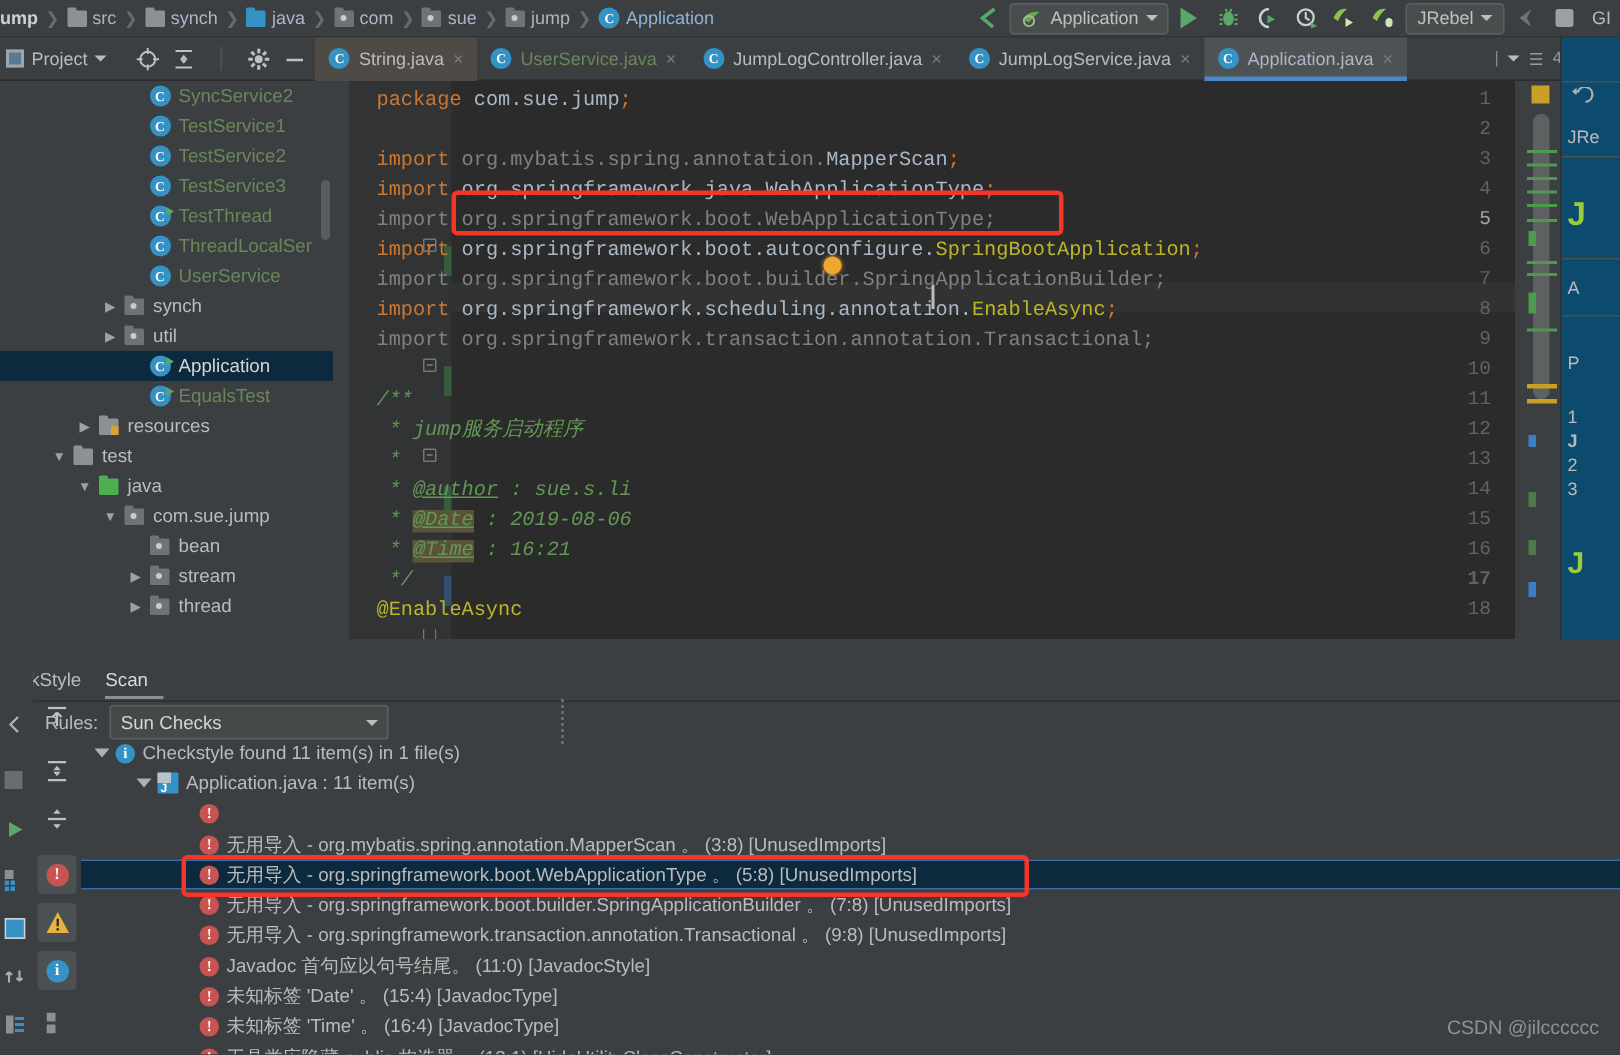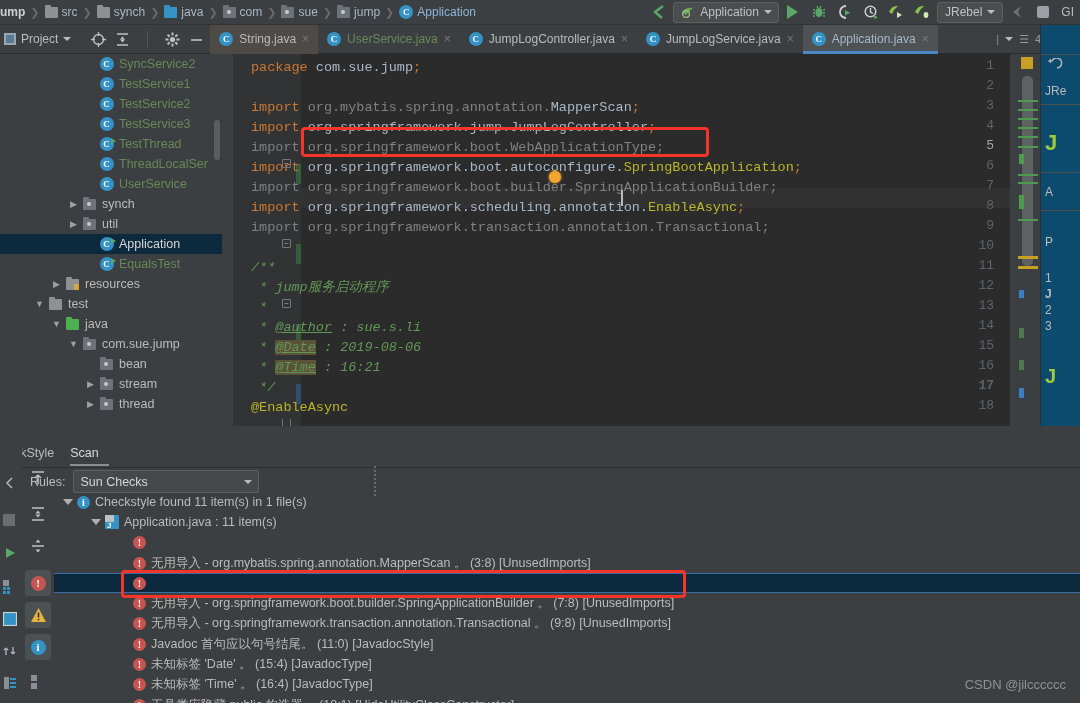--- a/index.html
+++ b/index.html
@@ -564,21 +564,21 @@
         <div class="lnum" style="top: 264px;">14</div>
         <div class="lnum" style="top: 284px;">15</div>
         <div class="lnum" style="top: 304px;">16</div>
         <div class="lnum" style="top: 324px; font-weight: bold;">17</div>
         <div class="lnum" style="top: 344px;">18</div>
       </div>
     <div id="code-lines">
         <div class="cline" style="top: 4px;"><span class="kw">package</span> <span class="id">com.sue.jump</span><span class="semi">;</span></div>
         <div class="cline" style="top: 24px;"></div>
         <div class="cline" style="top: 44px;"><span class="kw">import</span> <span class="dim">org.mybatis.spring.annotation.</span><span class="id">MapperScan</span><span class="semi">;</span></div>
-        <div class="cline" style="top: 64px;"><span class="kw">import</span> <span class="id">org.springframework.jump.</span><span class="id">JumpLogController</span><span class="semi">;</span></div>
+        <div class="cline" style="top: 64px;"><span class="kw">import</span> <span class="id">org.springframework.java.</span><span class="id">WebApplicationType</span><span class="semi">;</span></div>
         <div class="cline" style="top: 84px;"><span class="dim">import org.springframework.boot.WebApplicationType;</span></div>
         <div class="cline" style="top: 104px;"><span class="kw">import</span> <span class="id">org.springframework.boot.autoconfigure.</span><span class="ann">SpringBootApplication</span><span class="semi">;</span></div>
         <div class="cline" style="top: 124px;"><span class="dim">import org.springframework.boot.builder.SpringApplicationBuilder;</span></div>
         <div class="cline" style="top: 144px;"><span class="kw">import</span> <span class="id">org.springframework.scheduling.annotation.</span><span class="ann">EnableAsync</span><span class="semi">;</span></div>
         <div class="cline" style="top: 164px;"><span class="dim">import org.springframework.transaction.annotation.Transactional;</span></div>
         <div class="cline" style="top: 184px;"></div>
         <div class="cline" style="top: 204px;"><span class="cmt">/**</span></div>
         <div class="cline" style="top: 224px;"><span class="cmt"> * jump服务启动程序</span></div>
         <div class="cline" style="top: 244px;"><span class="cmt"> *</span></div>
         <div class="cline" style="top: 264px;"><span class="cmt"> * </span><span class="cmtTag">@author</span><span class="cmt"> : sue.s.li</span></div>
@@ -784,20 +784,21 @@
           <span style="display: inline-flex; align-items: center; margin: 0px 5px 0px 3px;">
             <span class="errdot">!</span>
           </span>
           <span class="rtxt">无用导入 - org.mybatis.spring.annotation.MapperScan 。 (3:8) [UnusedImports]</span>
         </div>
         <div class="rrow sel" style="padding-left: 64px;">
           <span style="width: 12px; display: inline-flex; align-items: center; justify-content: center;"></span>
           <span style="display: inline-flex; align-items: center; margin: 0px 5px 0px 3px;">
             <span class="errdot">!</span>
           </span>
+          <span class="rtxt">无用导入 - org.springframework.boot.WebApplicationType 。 (5:8) [UnusedImports]</span>
         </div>
         <div class="rrow" style="padding-left: 64px;">
           <span style="width: 12px; display: inline-flex; align-items: center; justify-content: center;"></span>
           <span style="display: inline-flex; align-items: center; margin: 0px 5px 0px 3px;">
             <span class="errdot">!</span>
           </span>
           <span class="rtxt">无用导入 - org.springframework.boot.builder.SpringApplicationBuilder 。 (7:8) [UnusedImports]</span>
         </div>
         <div class="rrow" style="padding-left: 64px;">
           <span style="width: 12px; display: inline-flex; align-items: center; justify-content: center;"></span>

